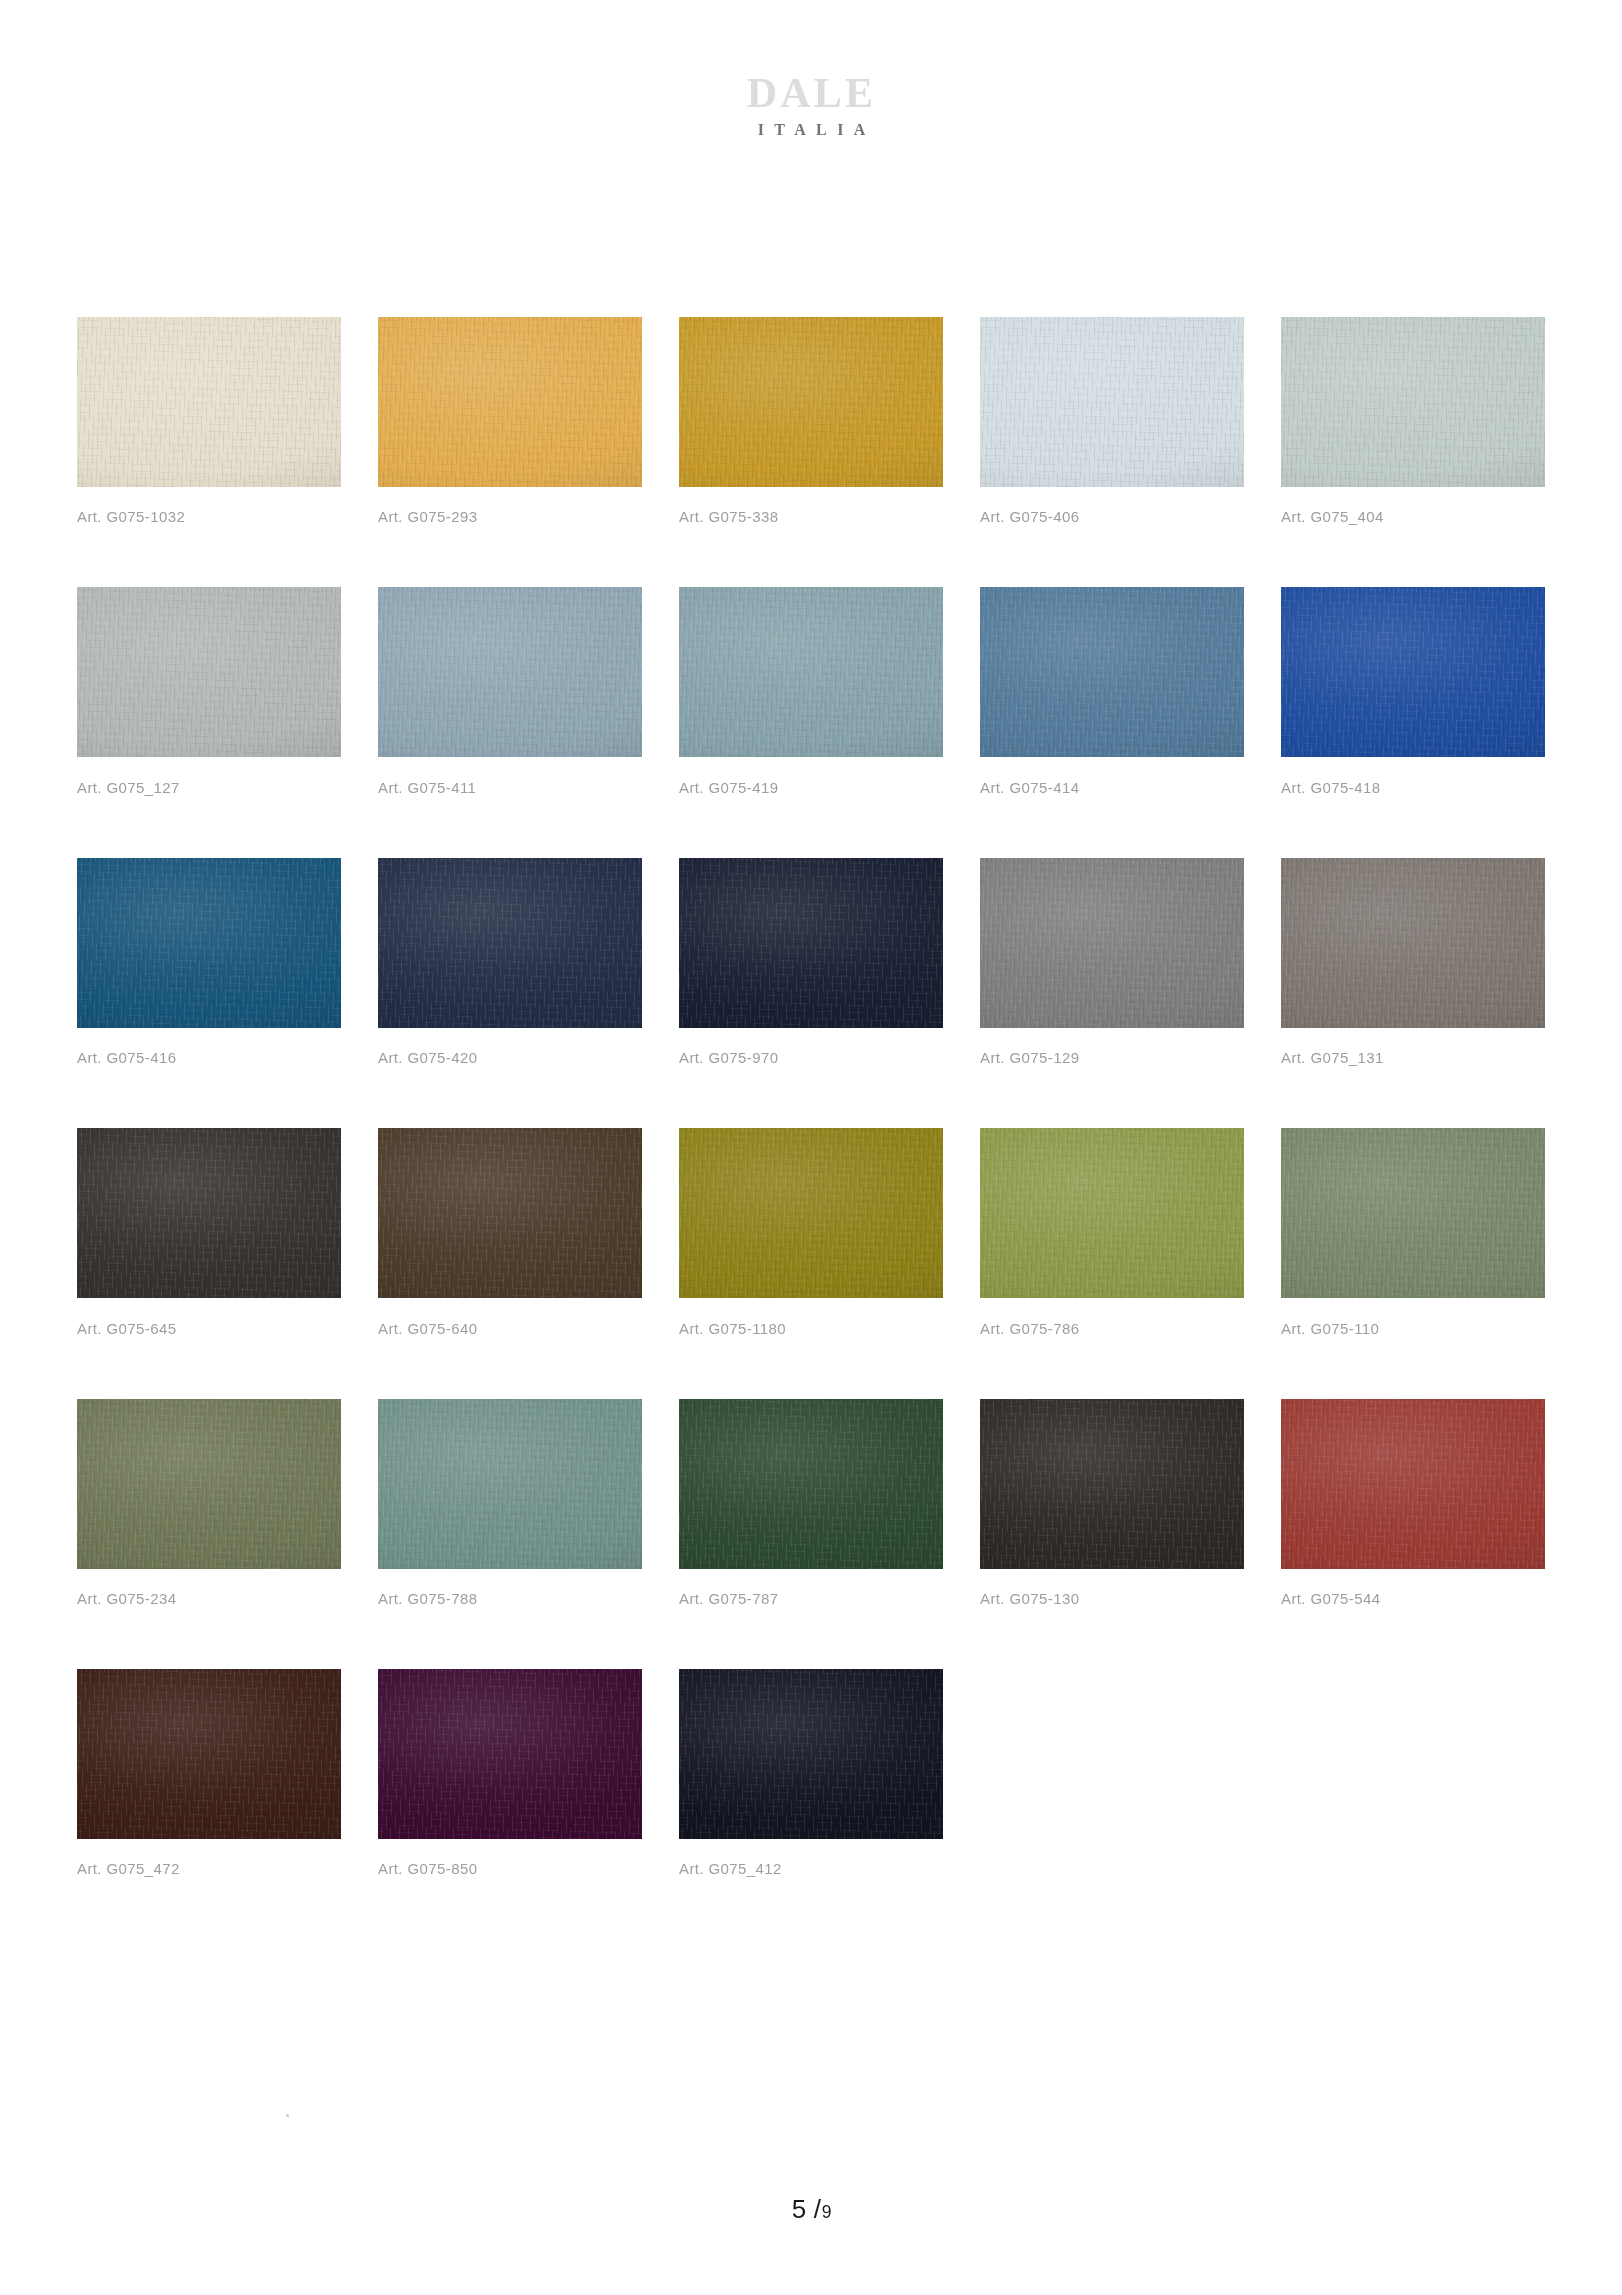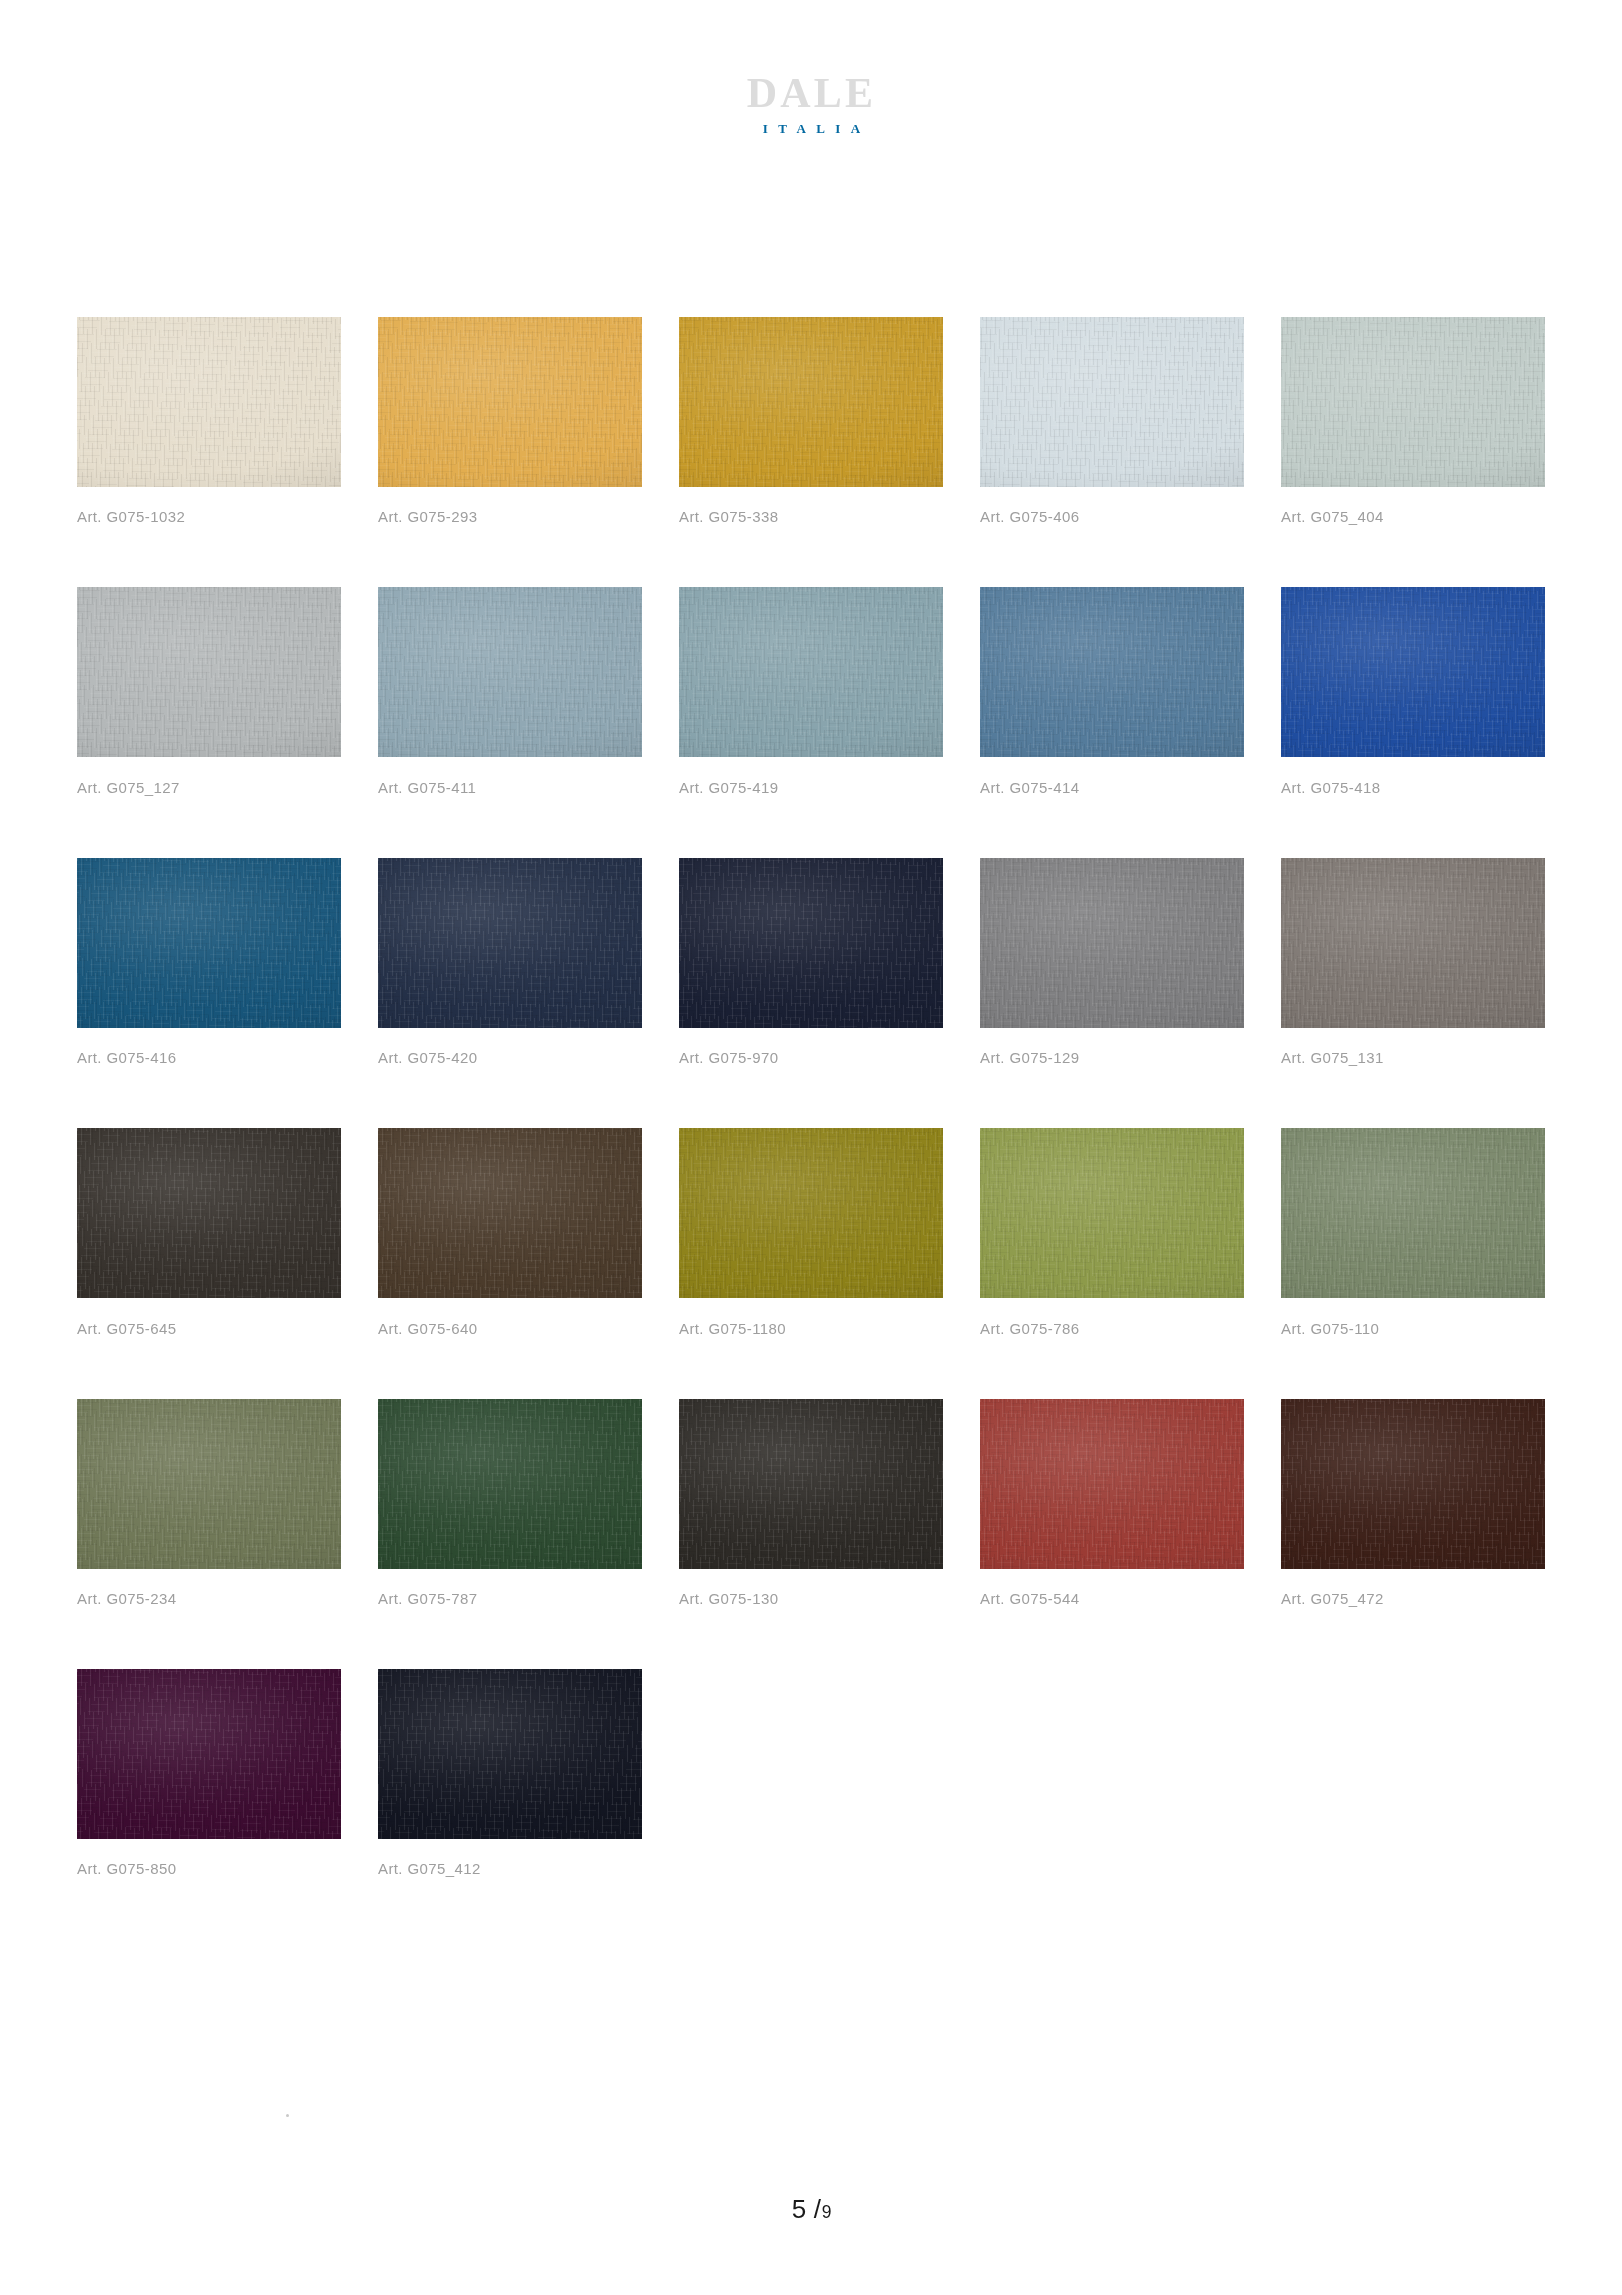--- a/index.html
+++ b/index.html
@@ -38,23 +38,23 @@
     font-weight: bold;
     font-size: 42px;
     letter-spacing: 3.2px;
     color: #dcdcdc;
     line-height: 0.96;
   }
 
   .brand-sub {
     font-family: "Liberation Serif", serif;
     font-weight: bold;
-    font-size: 13px;
+    font-size: 16px;
     letter-spacing: 10.4px;
-    color: #0369a1;
+    color: #737373;
     margin-top: 8.4px;
     padding-left: 10.4px;
   }
 
   
   .swatch-grid {
     position: absolute;
     top: 317px;
     left: 77px;
     width: 1469px;
@@ -259,20 +259,24 @@
     </div>
     <div class="swatch-cell">
       <div class="swatch-chip" style="background-color: rgb(121, 135, 106);"></div>
       <div class="swatch-label">Art. G075-110</div>
     </div>
     <div class="swatch-cell">
       <div class="swatch-chip" style="background-color: rgb(111, 119, 86);"></div>
       <div class="swatch-label">Art. G075-234</div>
     </div>
     <div class="swatch-cell">
+      <div class="swatch-chip" style="background-color: rgb(113, 145, 139);"></div>
+      <div class="swatch-label">Art. G075-788</div>
+    </div>
+    <div class="swatch-cell">
       <div class="swatch-chip" style="background-color: rgb(44, 74, 48);"></div>
       <div class="swatch-label">Art. G075-787</div>
     </div>
     <div class="swatch-cell">
       <div class="swatch-chip" style="background-color: rgb(45, 42, 38);"></div>
       <div class="swatch-label">Art. G075-130</div>
     </div>
     <div class="swatch-cell">
       <div class="swatch-chip" style="background-color: rgb(155, 59, 52);"></div>
       <div class="swatch-label">Art. G075-544</div>

